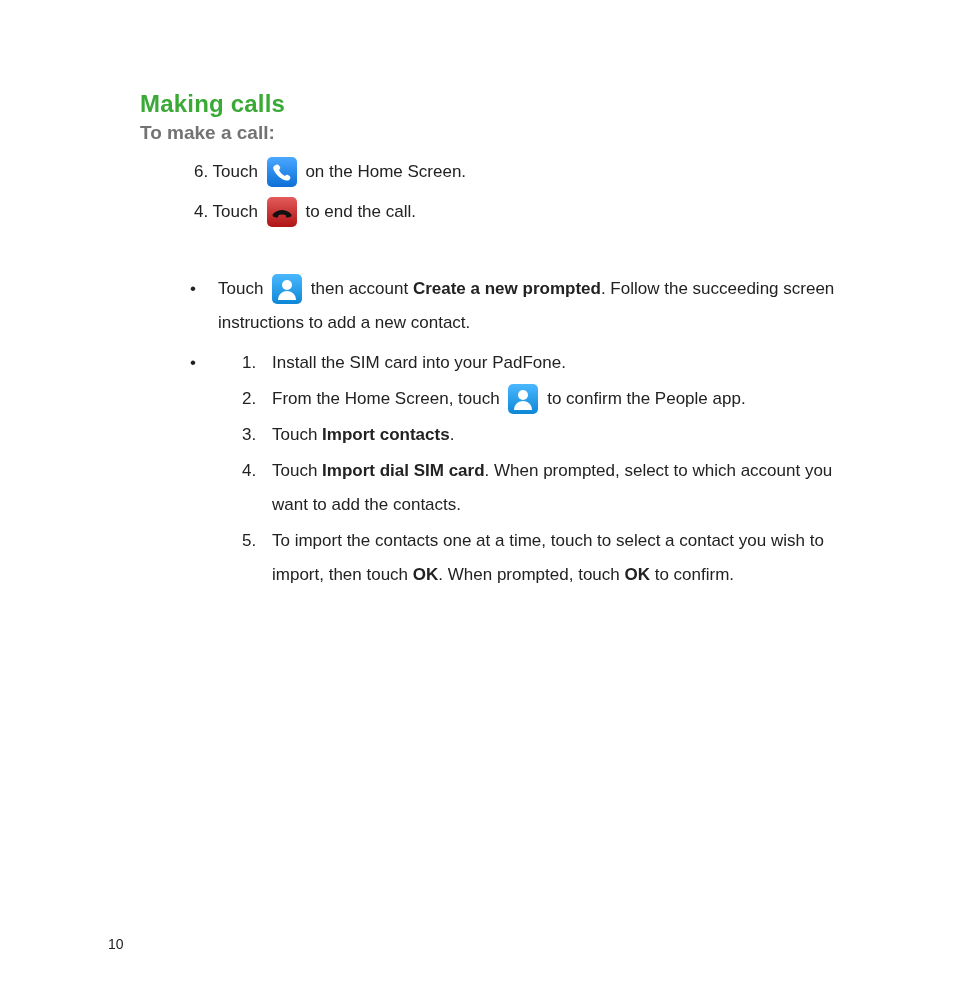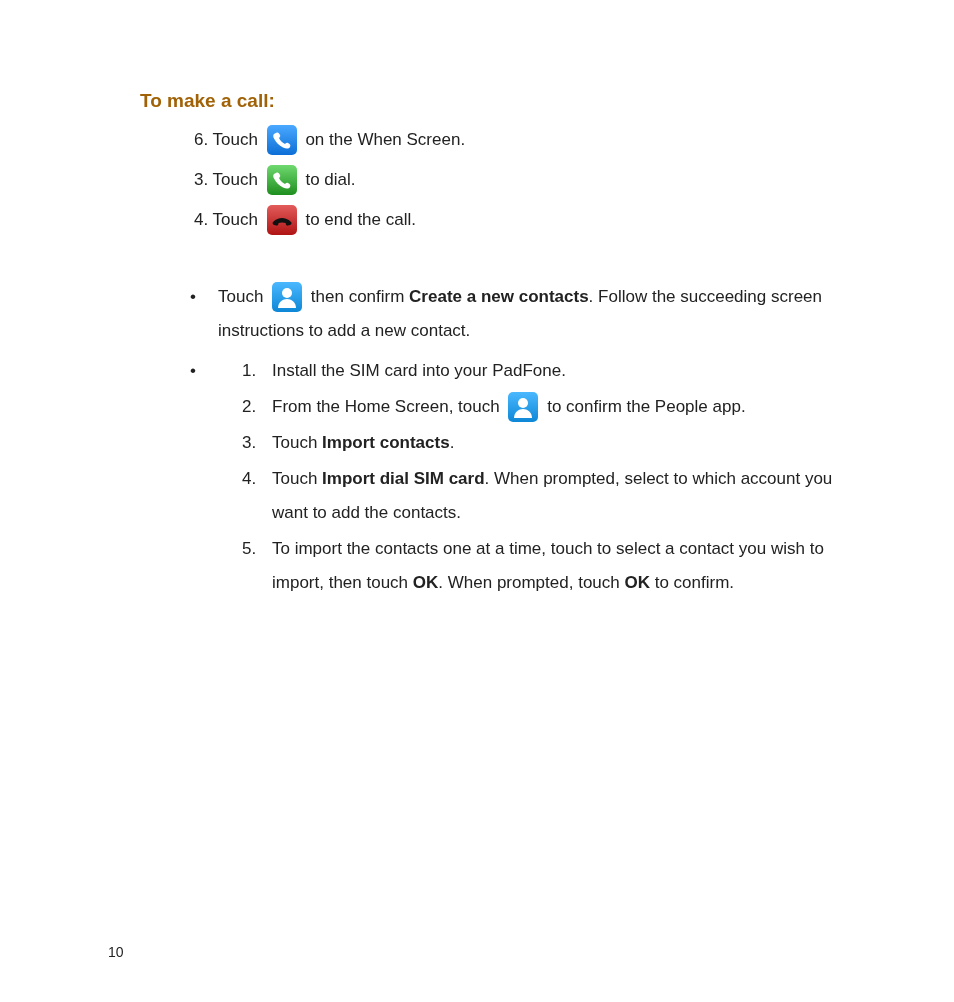--- a/index.html
+++ b/index.html
@@ -18,21 +18,21 @@
     height: 100%;
   }
   h1.green {
     color: #3aa935;
     font-size: 24px;
     font-weight: bold;
     margin: 0 0 4px 0;
     letter-spacing: 0.2px;
   }
   h2.sub {
-    color: #a16207;
+    color: #737373;
     font-size: 19px;
     font-weight: bold;
     margin: 0 0 14px 0;
   }
   p.intro {
     font-size: 17px;
     margin: 0 0 16px 0;
     line-height: 1.6;
   }
   .step-list {
@@ -88,56 +88,45 @@
   .icon svg {
     width: 100%;
     height: 100%;
     display: block;
   }
   .bold { font-weight: bold; }
   .section-gap { height: 34px; }
   .page-number {
     position: absolute;
     left: 108px;
-    bottom: 42px;
+    bottom: 50px;
     font-size: 14px;
     color: #222;
   }
 </style>
 </head>
 <body>
 
 <div class="page">
 
+  <h1 class="green">Making calls</h1>
   <h2 class="sub">To make a call:</h2>
 
   <div class="step-list">
     <div class="row">
       <span>6. Touch </span><span class="icon"><svg viewBox="0 0 30 30">
             <defs>
               <linearGradient id="gBlue1" x1="0" y1="0" x2="0" y2="1">
                 <stop offset="0" stop-color="#4aa8ff"></stop>
                 <stop offset="1" stop-color="#0d6fd6"></stop>
               </linearGradient>
             </defs>
             <rect x="0" y="0" width="30" height="30" rx="5" fill="url(#gBlue1)"></rect>
             <path d="M9 8 c2 -1 3 0 4 2 c0.6 1.2 0 2 -1 3 c1.5 3 3 4.5 6 6 c1 -1 1.8 -1.6 3 -1 c2 1 3 2 2 4 c-1 2 -4 2 -7 0.5 c-4 -2 -7 -5 -9 -9 c-1.5 -3 -0.5 -5 2 -5.5 z" fill="#fff"></path>
-          </svg></span><span> on the When Screen.</span>
-    </div>
-    <div class="row">
-      <span>3. Touch </span><span class="icon"><svg viewBox="0 0 30 30">
-            <defs>
-              <linearGradient id="gGreen1" x1="0" y1="0" x2="0" y2="1">
-                <stop offset="0" stop-color="#6fd96f"></stop>
-                <stop offset="1" stop-color="#1e8e1e"></stop>
-              </linearGradient>
-            </defs>
-            <rect x="0" y="0" width="30" height="30" rx="5" fill="url(#gGreen1)"></rect>
-            <path d="M9 8 c2 -1 3 0 4 2 c0.6 1.2 0 2 -1 3 c1.5 3 3 4.5 6 6 c1 -1 1.8 -1.6 3 -1 c2 1 3 2 2 4 c-1 2 -4 2 -7 0.5 c-4 -2 -7 -5 -9 -9 c-1.5 -3 -0.5 -5 2 -5.5 z" fill="#fff"></path>
-          </svg></span><span> to dial.</span>
+          </svg></span><span> on the Home Screen.</span>
     </div>
     <div class="row">
       <span>4. Touch  </span><span class="icon"><svg viewBox="0 0 30 30">
             <defs>
               <linearGradient id="gRed1" x1="0" y1="0" x2="0" y2="1">
                 <stop offset="0" stop-color="#e35b5b"></stop>
                 <stop offset="1" stop-color="#b01414"></stop>
               </linearGradient>
             </defs>
             <rect x="0" y="0" width="30" height="30" rx="5" fill="url(#gRed1)"></rect>
@@ -157,21 +146,21 @@
         <span>Touch </span><span class="icon"><svg viewBox="0 0 30 30">
               <defs>
                 <linearGradient id="gBlue2" x1="0" y1="0" x2="0" y2="1">
                   <stop offset="0" stop-color="#4ab8ff"></stop>
                   <stop offset="1" stop-color="#0d87d6"></stop>
                 </linearGradient>
               </defs>
               <rect x="0" y="0" width="30" height="30" rx="5" fill="url(#gBlue2)"></rect>
               <circle cx="15" cy="11" r="5" fill="#fff"></circle>
               <path d="M6 26 c0 -6 5 -9 9 -9 c4 0 9 3 9 9 z" fill="#fff"></path>
-            </svg></span><span> then confirm </span><span class="bold">Create a new contacts</span><span>. Follow the succeeding screen instructions to add a new contact.</span>
+            </svg></span><span> then account </span><span class="bold">Create a new prompted</span><span>. Follow the succeeding screen instructions to add a new contact.</span>
       </div>
     </div>
 
     <div class="row">
       <div class="bullet">•</div>
       <div class="content">
 
         <div class="sublist">
 
           <div class="row">

